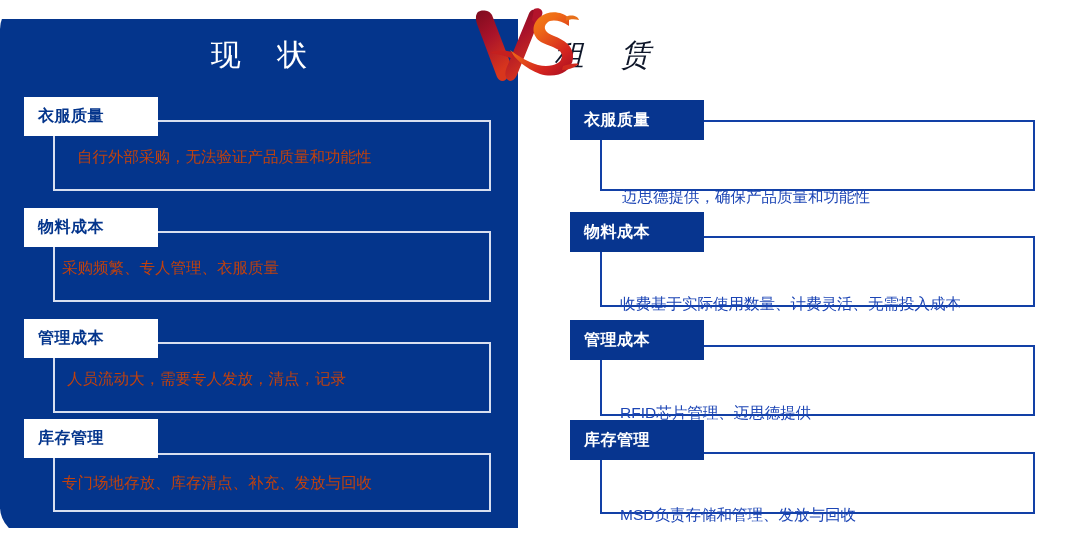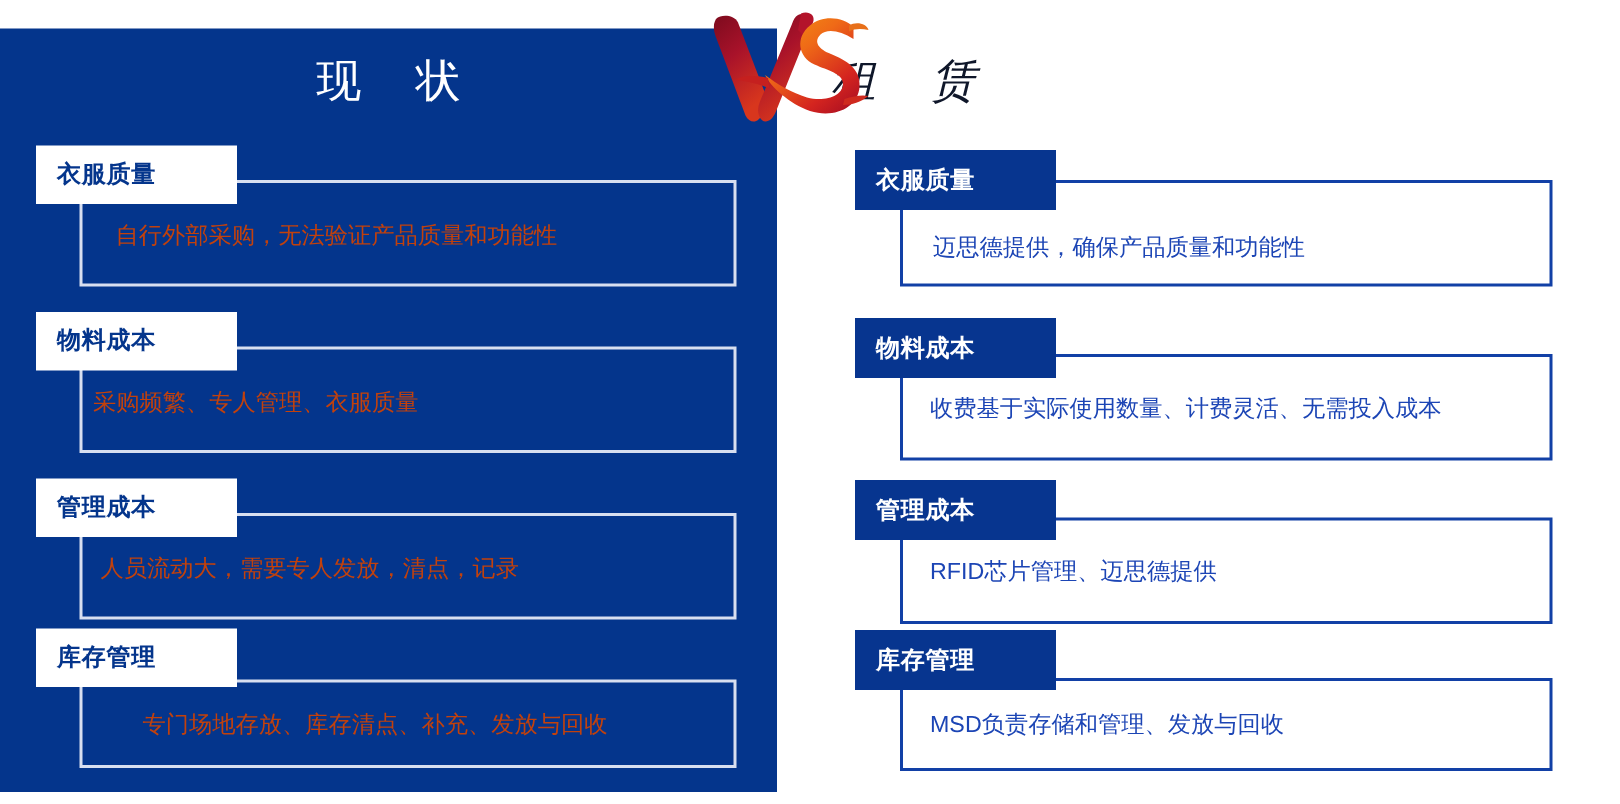--- a/index.html
+++ b/index.html
@@ -9,20 +9,21 @@
   }
   body {
     font-family: "Liberation Sans", "DejaVu Sans", sans-serif;
   }
   #slide {
     position: relative;
     width: 1080px;
     height: 536px;
     background: #ffffff;
     overflow: hidden;
+    border-radius: 29px;
   }
 
   
   .panel-bg {
     position: absolute;
     left: 0;
     top: 19px;
     width: 518px;
     height: 509px;
     background: #04358c;
@@ -100,20 +101,21 @@
     border: 2px solid #1240a6;
     background: transparent;
   }
   .right .card-label {
     background: #07358f;
     color: #ffffff;
     padding-left: 14px;
   }
   .right .card-text {
     color: #1c45b5;
+    margin-top: 32px;
   }
 
   
   .vs-mark {
     position: absolute;
     left: 470px;
     top: 6px;
     width: 110px;
     height: 100px;
     z-index: 10;
@@ -143,21 +145,21 @@
 
   <div class="card left">
     <div class="card-body" style="left:53px; top:342px; width:438px; height:71px;"></div>
     <div class="card-label" style="left:24px; top:319px; width:134px; height:39px;">管理成本</div>
     <div class="card-text" style="left:67px; top:369px;">人员流动大，需要专人发放，清点，记录</div>
   </div>
 
   <div class="card left">
     <div class="card-body" style="left:53px; top:453px; width:438px; height:59px;"></div>
     <div class="card-label" style="left:24px; top:419px; width:134px; height:39px;">库存管理</div>
-    <div class="card-text" style="left:62px; top:473px;margin-left:33px;">专门场地存放、库存清点、补充、发放与回收</div>
+    <div class="card-text" style="left:62px; top:473px;">专门场地存放、库存清点、补充、发放与回收</div>
   </div>
 
   <div class="card right">
     <div class="card-body" style="left:600px; top:120px; width:435px; height:71px;"></div>
     <div class="card-label" style="left:570px; top:100px; width:134px; height:40px;">衣服质量</div>
     <div class="card-text" style="left:622px; top:155px;">迈思德提供，确保产品质量和功能性</div>
   </div>
 
   <div class="card right">
     <div class="card-body" style="left:600px; top:236px; width:435px; height:71px;"></div>

